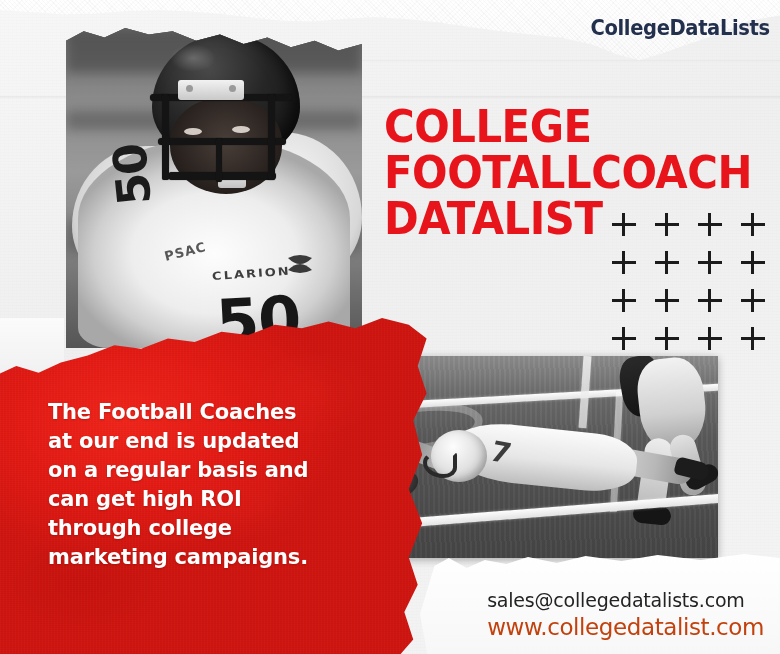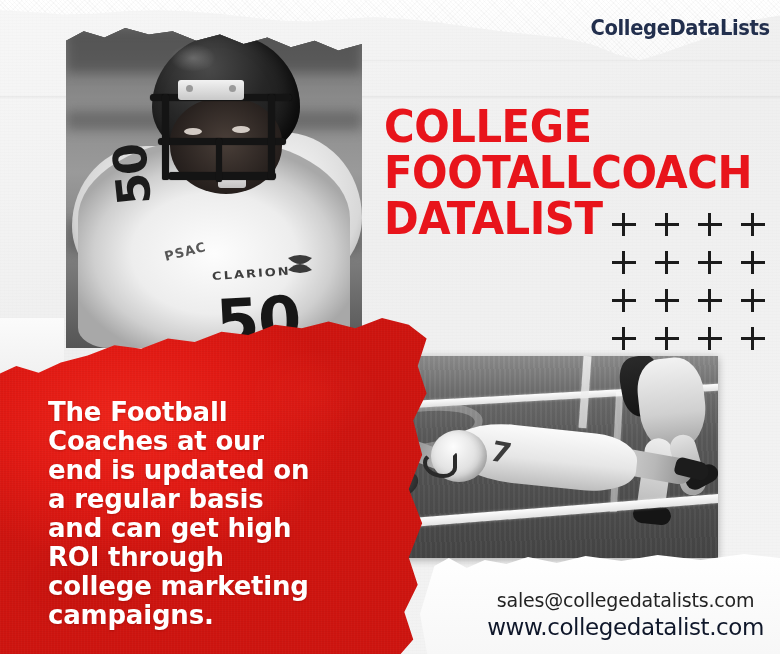--- a/index.html
+++ b/index.html
@@ -430,51 +430,51 @@
       81% 14%, 87% 2%, 93% 8%, 100% 4%, 100% 0, 0 0);
     opacity: 0;
   }
 
   
   .red-copy {
     position: absolute; left: 48px; top: 398px;
     width: 278px;
     font-family: "DejaVu Sans", sans-serif;
     font-weight: 700;
-    font-size: 26px;
+    font-size: 21px;
     line-height: 29px;
     color: #ffffff;
     letter-spacing: -0.2px;
     text-shadow: 0 1px 2px rgba(120,8,4,.35);
   }
 
   
   .white-notch {
     position: absolute; left: 0; top: 318px; width: 64px; height: 54px;
     background: linear-gradient(180deg,#fbfbfb,#f1f1f1);
   }
 
   
   .contact {
     position: absolute; right: 16px; bottom: 14px;
-    text-align: center;
+    text-align: left;
   }
   .contact .email {
     font-family: "DejaVu Sans", sans-serif;
     font-size: 19px;
     font-weight: 400;
     color: #232323;
     letter-spacing: -0.2px;
     margin-bottom: 3px;
   }
   .contact .web {
     font-family: "DejaVu Sans", sans-serif;
     font-size: 23px;
     font-weight: 400;
-    color: #0f172a;
+    color: #c2410c;
     letter-spacing: -0.4px;
   }
 
   
   .contact-paper {
     position: absolute; right: 0; bottom: 0; width: 360px; height: 100px;
     background: linear-gradient(180deg,#ffffff,#f7f7f7);
     -webkit-clip-path: polygon(
       4% 12%, 8% 4%, 13% 14%, 18% 6%, 24% 10%, 30% 3%, 38% 9%,
       46% 2%, 56% 7%, 66% 1%, 78% 6%, 90% 0%, 100% 4%, 100% 100%, 2% 100%, 0 60%);

